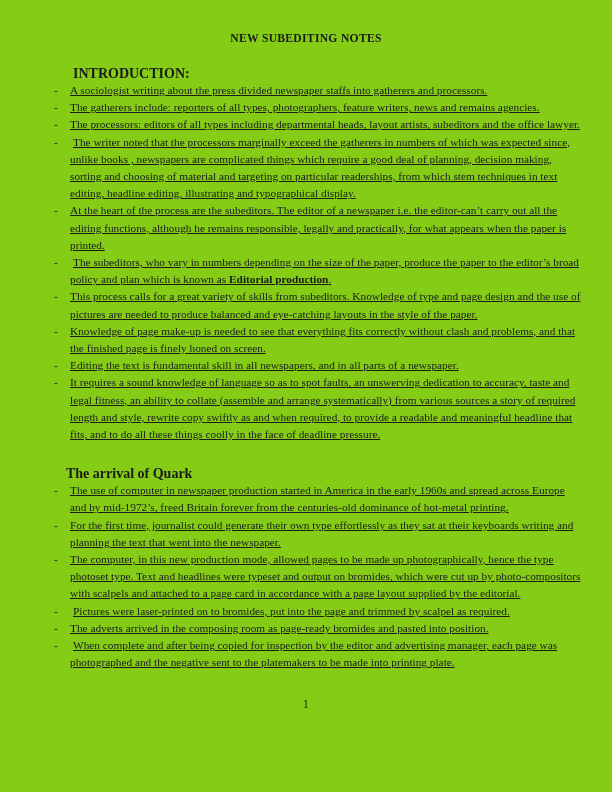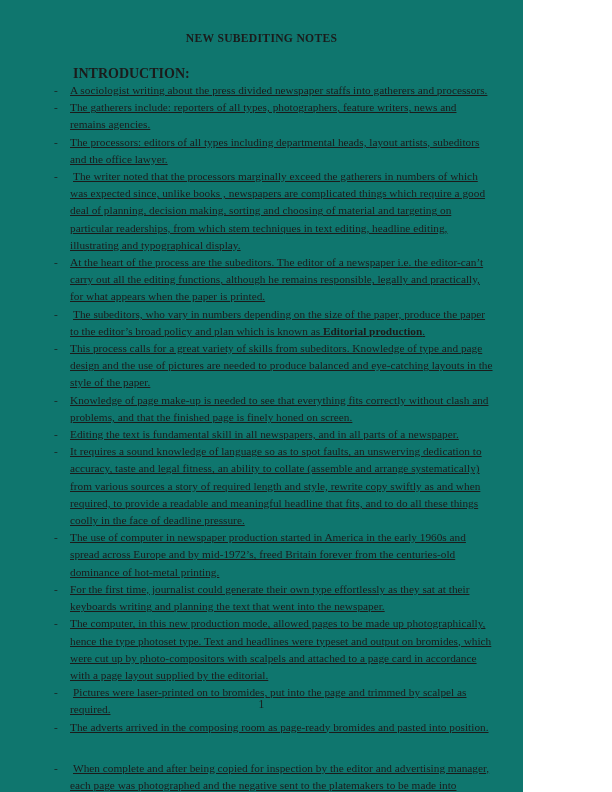--- a/index.html
+++ b/index.html
@@ -2,23 +2,23 @@
 <html><head>
 <meta charset="utf-8">
 <style>
   html, body {
     margin: 0;
     padding: 0;
     background: #ffffff;
   }
   .page {
     position: relative;
-    width: 523px;
+    width: 612px;
     height: 792px;
-    background: #0f766e;
+    background: #84cc16;
     overflow: hidden;
     font-family: "Liberation Serif", "DejaVu Serif", serif;
     color: #1b1b1b;
     box-sizing: border-box;
   }
   .doc-title {
     text-align: center;
     font-weight: bold;
     font-size: 11.6px;
     letter-spacing: 0.3px;
@@ -73,21 +73,20 @@
   .bullet-item.lead-space .btext {
     text-indent: 3px;
   }
   .bullet-item.extra-hang {
     padding-left: 16px;
   }
   .bullet-item.extra-hang .btext {
     text-indent: 3px;
     padding-left: 12px;
     margin-left: -12px;
-    margin-top: 24px;
   }
   b, strong { font-weight: bold; }
   .page-number {
     position: absolute;
     left: 0;
     right: 0;
     top: 698px;
     text-align: center;
     font-size: 11.6px;
     line-height: 14px;
@@ -157,20 +156,21 @@
         <li class="bullet-item">
           <span class="dash">-</span>
           <span class="btext">It requires a sound knowledge of language so as to spot faults, an unswerving dedication to accuracy, taste and legal fitness, an ability to collate (assemble and arrange systematically) from various sources a story of required length and style, rewrite copy swiftly as and when required, to provide a readable and meaningful headline that fits, and to do all these things coolly in the face of deadline pressure.</span>
         </li>
 
       </ul>
     </div>
 
     <div>
 
+      <div class="section-heading h-arrival">The arrival of Quark</div>
 
       <ul class="bullet-list">
 
         <li class="bullet-item">
           <span class="dash">-</span>
           <span class="btext">The use of computer in newspaper production started in America in the early 1960s and spread across Europe and by mid-1972’s, freed Britain forever from the centuries-old dominance of hot-metal printing.</span>
         </li>
 
         <li class="bullet-item">
           <span class="dash">-</span>

